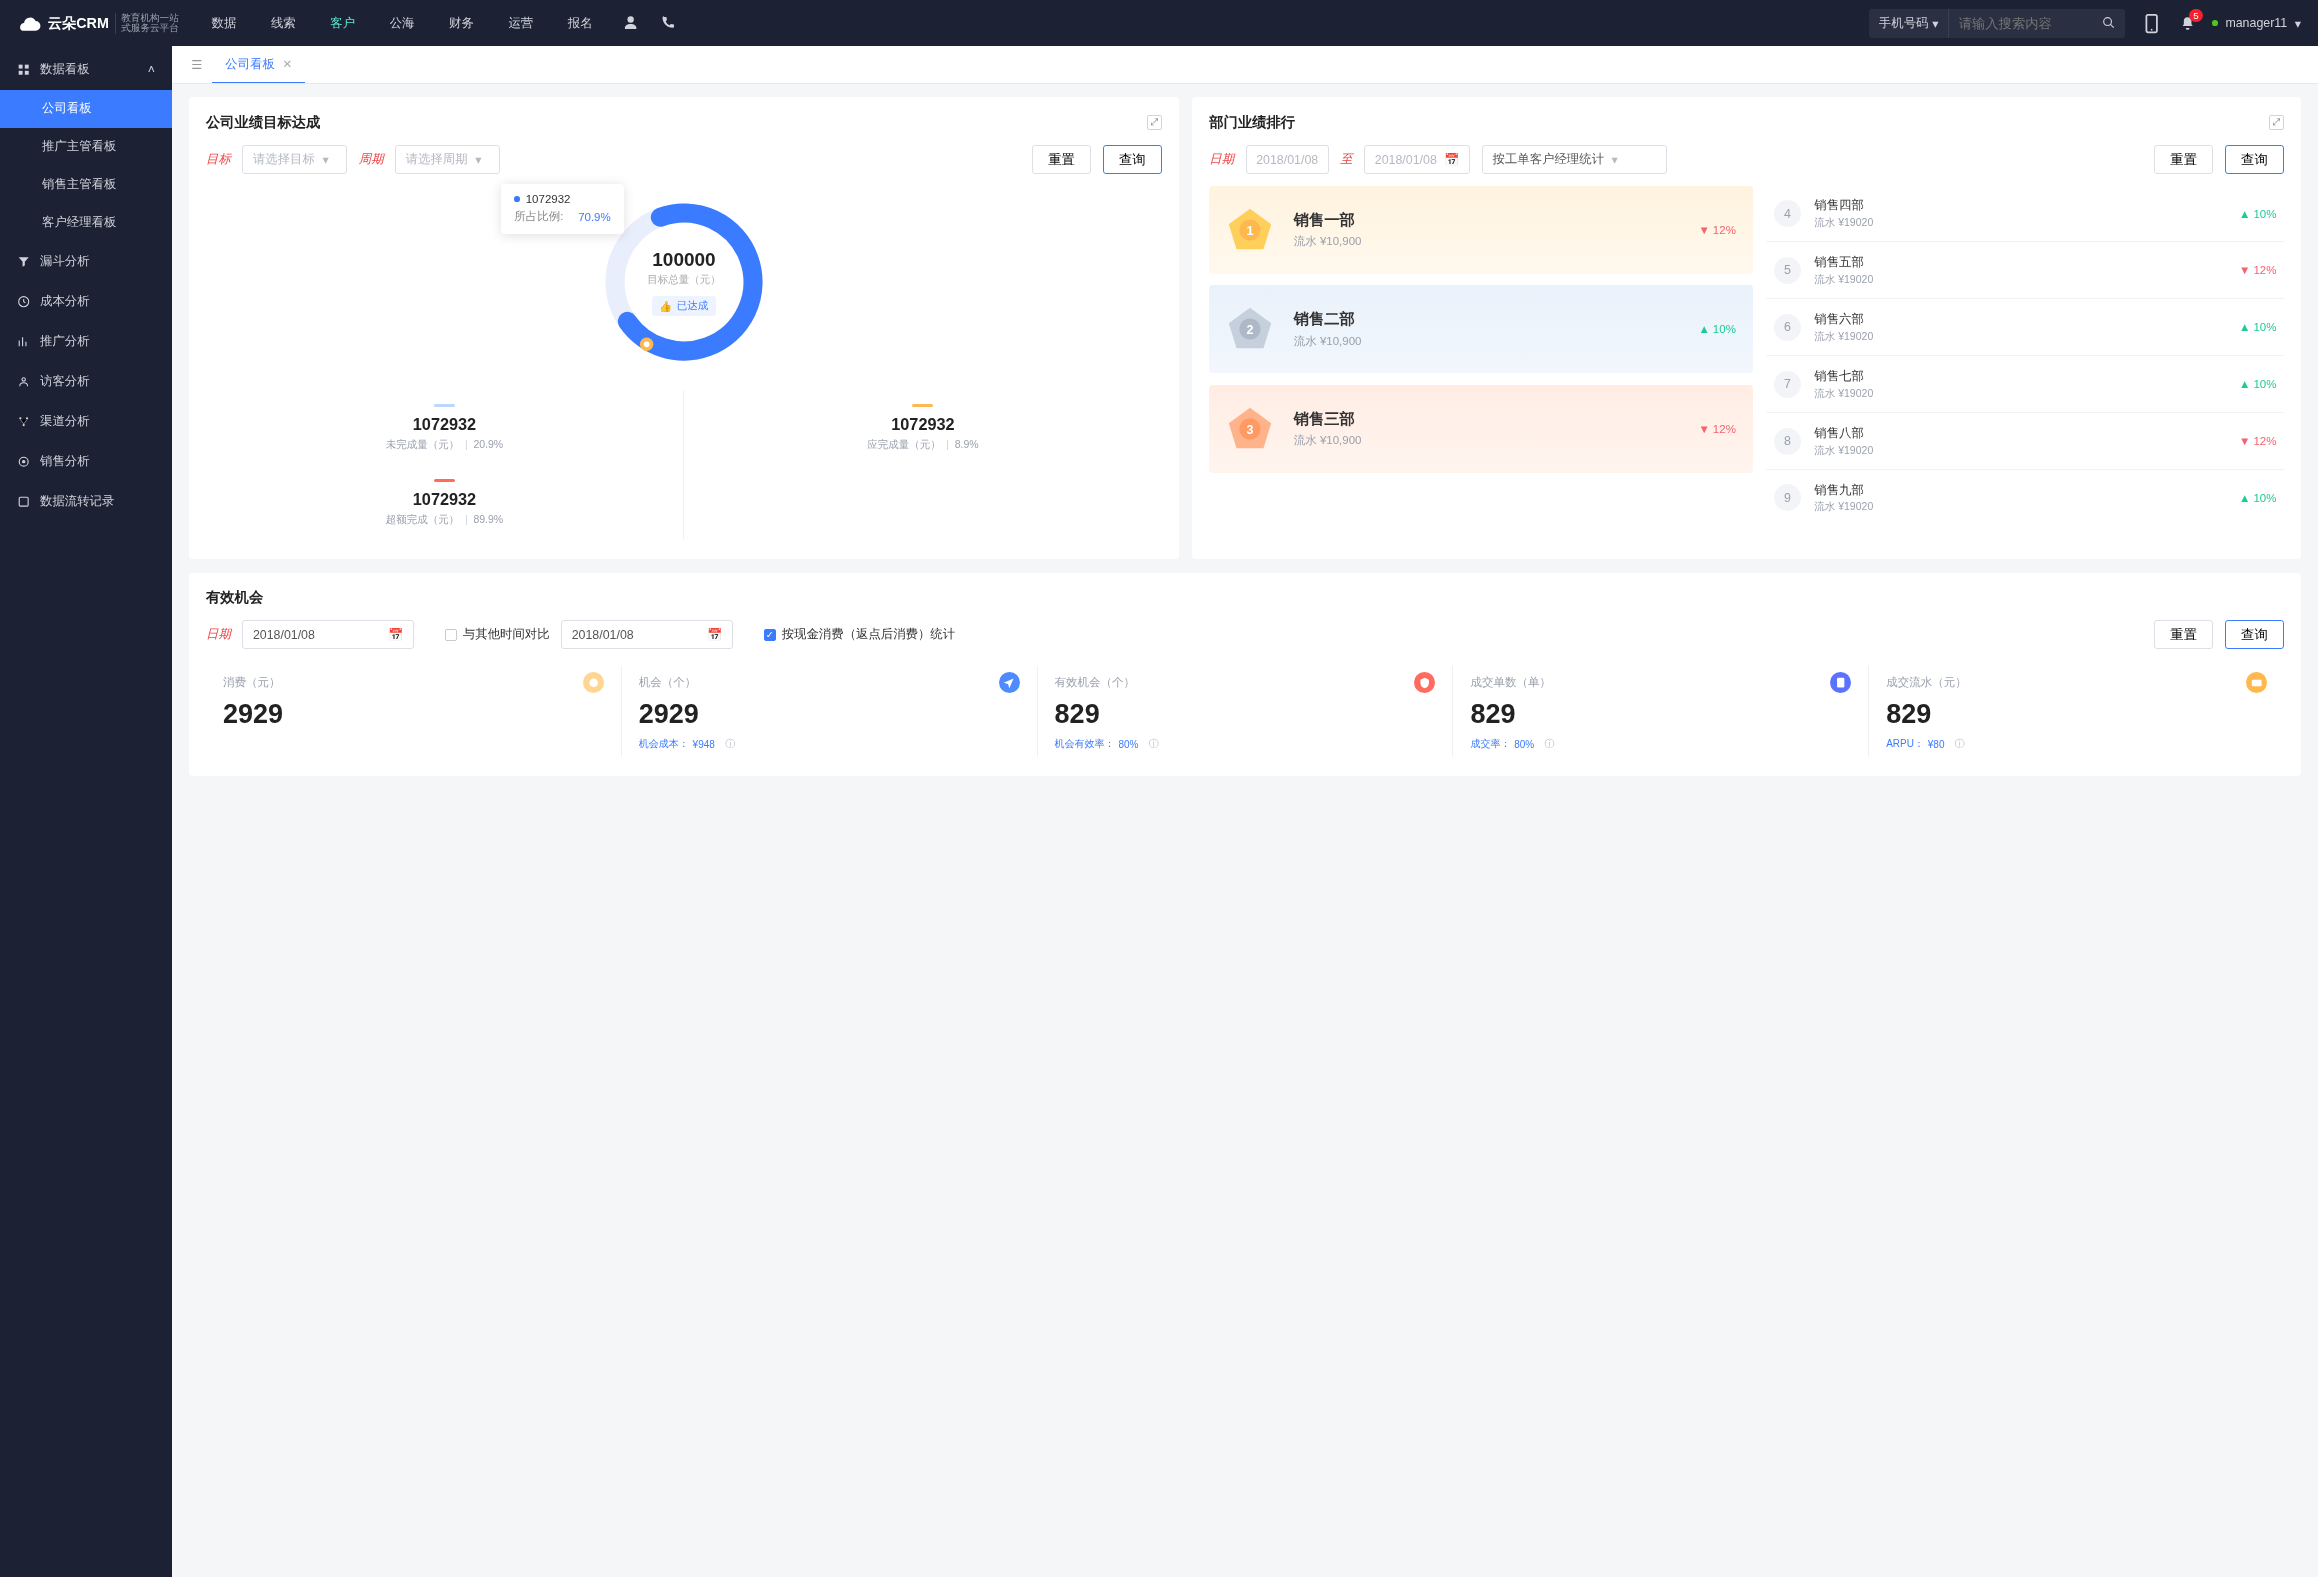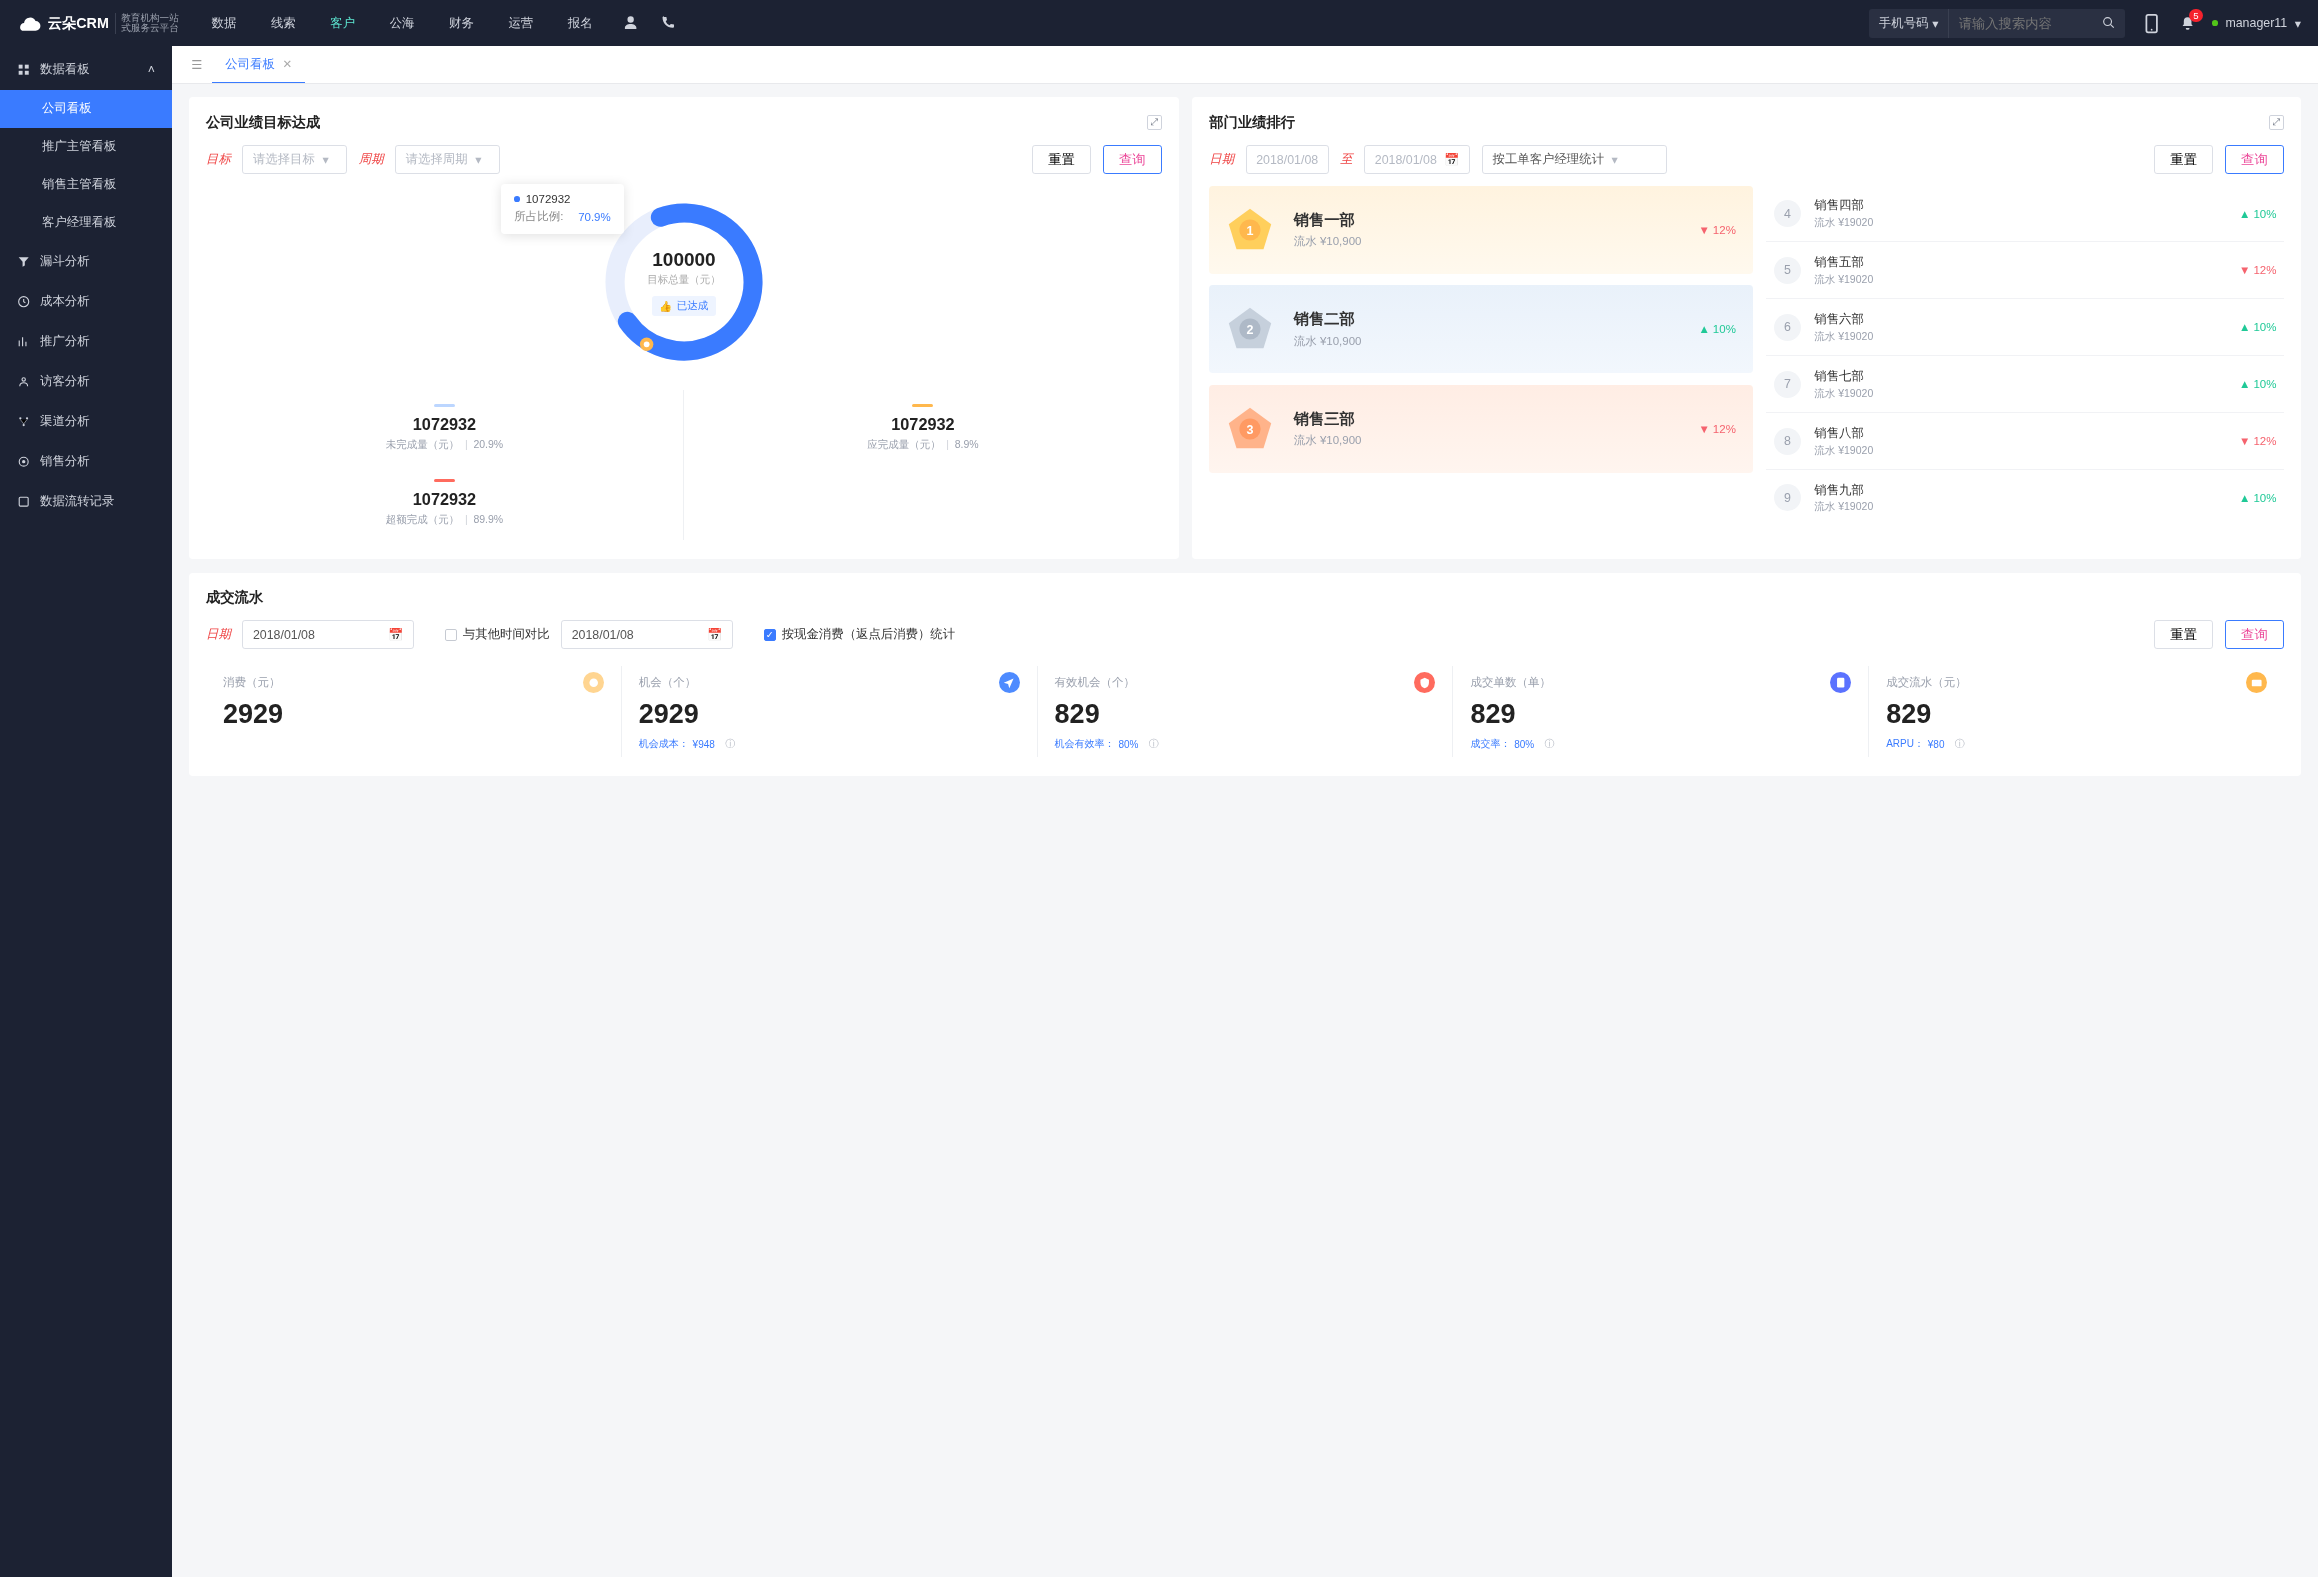--- a/index.html
+++ b/index.html
@@ -47,21 +47,21 @@
 .card-wide { grid-column: 1 / span 2; }
 .card-head { display:flex; align-items:center; justify-content:space-between; margin-bottom:13.4px;}
 .card-title { font-size:14.3px; font-weight:600; color:#222;}
 .expand { width:15.3px;height:15.3px;border:1px solid #cfd3dc;border-radius:1.9px;display:flex;align-items:center;justify-content:center;cursor:pointer;color:#6b7280;font-size:9.6px;}
 
 .filters { display:flex; align-items:center; gap:11.5px; flex-wrap:wrap; margin-bottom:11.5px;}
 .lbl { color:#ef4444;font-style:italic; }
 .sel, .date { border:1px solid #dcdfe6; border-radius:2.9px; height:29px; padding:0 9.6px; display:flex; align-items:center; gap:7.6px; color:#b4b9c3; cursor:pointer; background:#fff;}
 .sel .arr, .date .cal { color:#b4b9c3; }
 .btn { height:29px; padding:0 15.3px; border-radius:2.9px; border:1px solid #dcdfe6; background:#fff; cursor:pointer; display:flex; align-items:center;}
-.btn-primary { border-color:#3a7bff; color:#ec4899; }
+.btn-primary { border-color:#3a7bff; color:#000000; }
 .filters .gap { flex:1; }
 
 
 .goal-body { display:flex; flex-direction:column; align-items:center; }
 .donut-wrap { position:relative; margin-top:5.7px; }
 .tooltip { position:absolute; left:-92px; top:-7.6px; background:#fff; box-shadow:0 1.9px 11.5px rgba(0,0,0,.12); border-radius:3.8px; padding:9.6px 13.4px; font-size:11.5px; min-width:115px;}
 .tooltip .row{display:flex;align-items:center;gap:5.7px;}
 .tooltip .bl{width:5.7px;height:5.7px;background:#3a7bff;border-radius:50%;}
 .tooltip .lab{color:#888;}
 .tooltip .pct{color:#3a7bff;}
@@ -470,21 +470,21 @@
      <div class="pod-trend up">
                   <span>▲</span>
                   <span>10%</span>
                 </div>
    </div>
             </div>
         </div>
       </div>
 
       <div class="card card-wide">
-        <div class="card-title">成交流水</div>
+        <div class="card-title">有效机会</div>
         <div class="filters" style="margin-top:13.4px;">
           <span class="lbl">日期</span>
           <div class="date" style="width:172px">
               <span style="color:#555">2018/01/08</span>
               <span style="margin-left:auto" class="cal">📅</span>
             </div>
           <label style="display:flex;align-items:center;gap:5.7px;margin-left:19px;">
               <span class="chk"></span>
               <span>与其他时间对比</span>
             </label>

